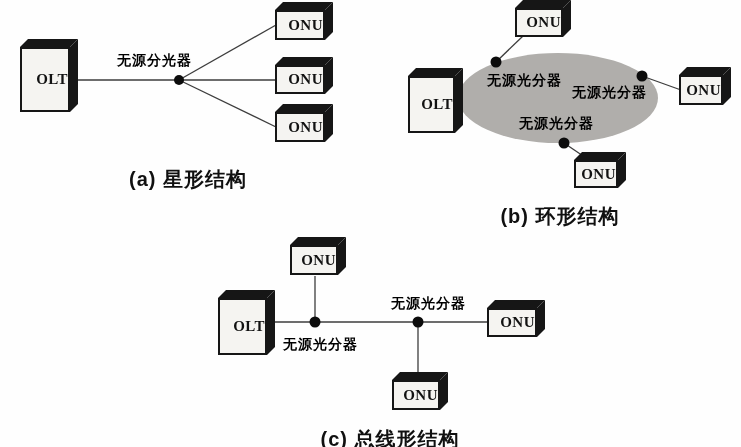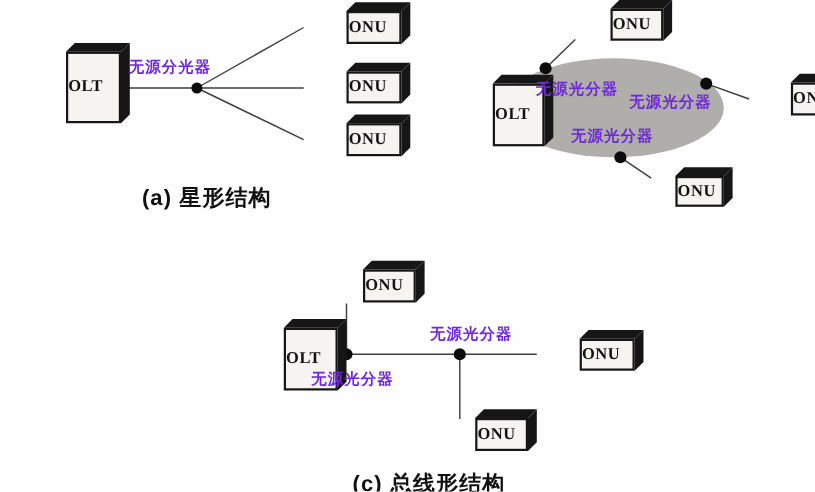--- a/index.html
+++ b/index.html
@@ -10,46 +10,45 @@
     overflow:hidden;
     font-family:"Liberation Sans",sans-serif;
   }
   .wires{position:absolute;left:0;top:0;}
   
   .box{
     position:absolute;
     box-sizing:border-box;
     background:#f5f4f1;
     border:2px solid #161616;
-    display:flex;align-items:center;justify-content:flex-start;
+    display:flex;align-items:center;justify-content:flex-end;
     font-family:"Liberation Serif",serif;
     font-weight:700;font-size:15px;color:#121212;
     letter-spacing:0.5px;
-    margin-left:40px;
   }
   .box::before{
     content:"";position:absolute;
     left:-2px;top:-10px;
     width:calc(100% + 4px);height:8px;
     background:#161616;
     transform:skewX(-45deg);
     transform-origin:0 100%;
   }
   .box::after{
     content:"";position:absolute;
     top:-2px;right:-10px;
     width:8px;height:calc(100% + 4px);
     background:#161616;
     transform:skewY(-45deg);
     transform-origin:0 0;
   }
   .zh{
     position:absolute;
     font-family:"Liberation Sans",sans-serif;
-    font-weight:700;font-size:14px;color:#6d28d9;
+    font-weight:700;font-size:14px;color:#000000;
     letter-spacing:1px;white-space:nowrap;
   }
   .cap{
     position:absolute;
     transform:translateX(-50%);
     font-family:"Liberation Sans",sans-serif;
     font-weight:700;font-size:20px;color:#101010;
     letter-spacing:1px;white-space:nowrap;
   }
 </style>
@@ -110,20 +109,21 @@
   </div>
   <div class="box" style="left:679px;top:75px;width:44px;height:30px">
     <span>ONU</span>
   </div>
   <div class="box" style="left:574px;top:160px;width:44px;height:28px">
     <span>ONU</span>
   </div>
   <span class="zh" style="left:487px;top:72px">无源光分器</span>
   <span class="zh" style="left:572px;top:84px">无源光分器</span>
   <span class="zh" style="left:519px;top:115px">无源光分器</span>
+  <span class="cap" style="left:560px;top:203px">(b) 环形结构</span>
 
   <div class="box" style="left:218px;top:298px;width:49px;height:57px">
     <span>OLT</span>
   </div>
   <div class="box" style="left:290px;top:245px;width:48px;height:30px">
     <span>ONU</span>
   </div>
   <div class="box" style="left:487px;top:308px;width:50px;height:29px">
     <span>ONU</span>
   </div>

